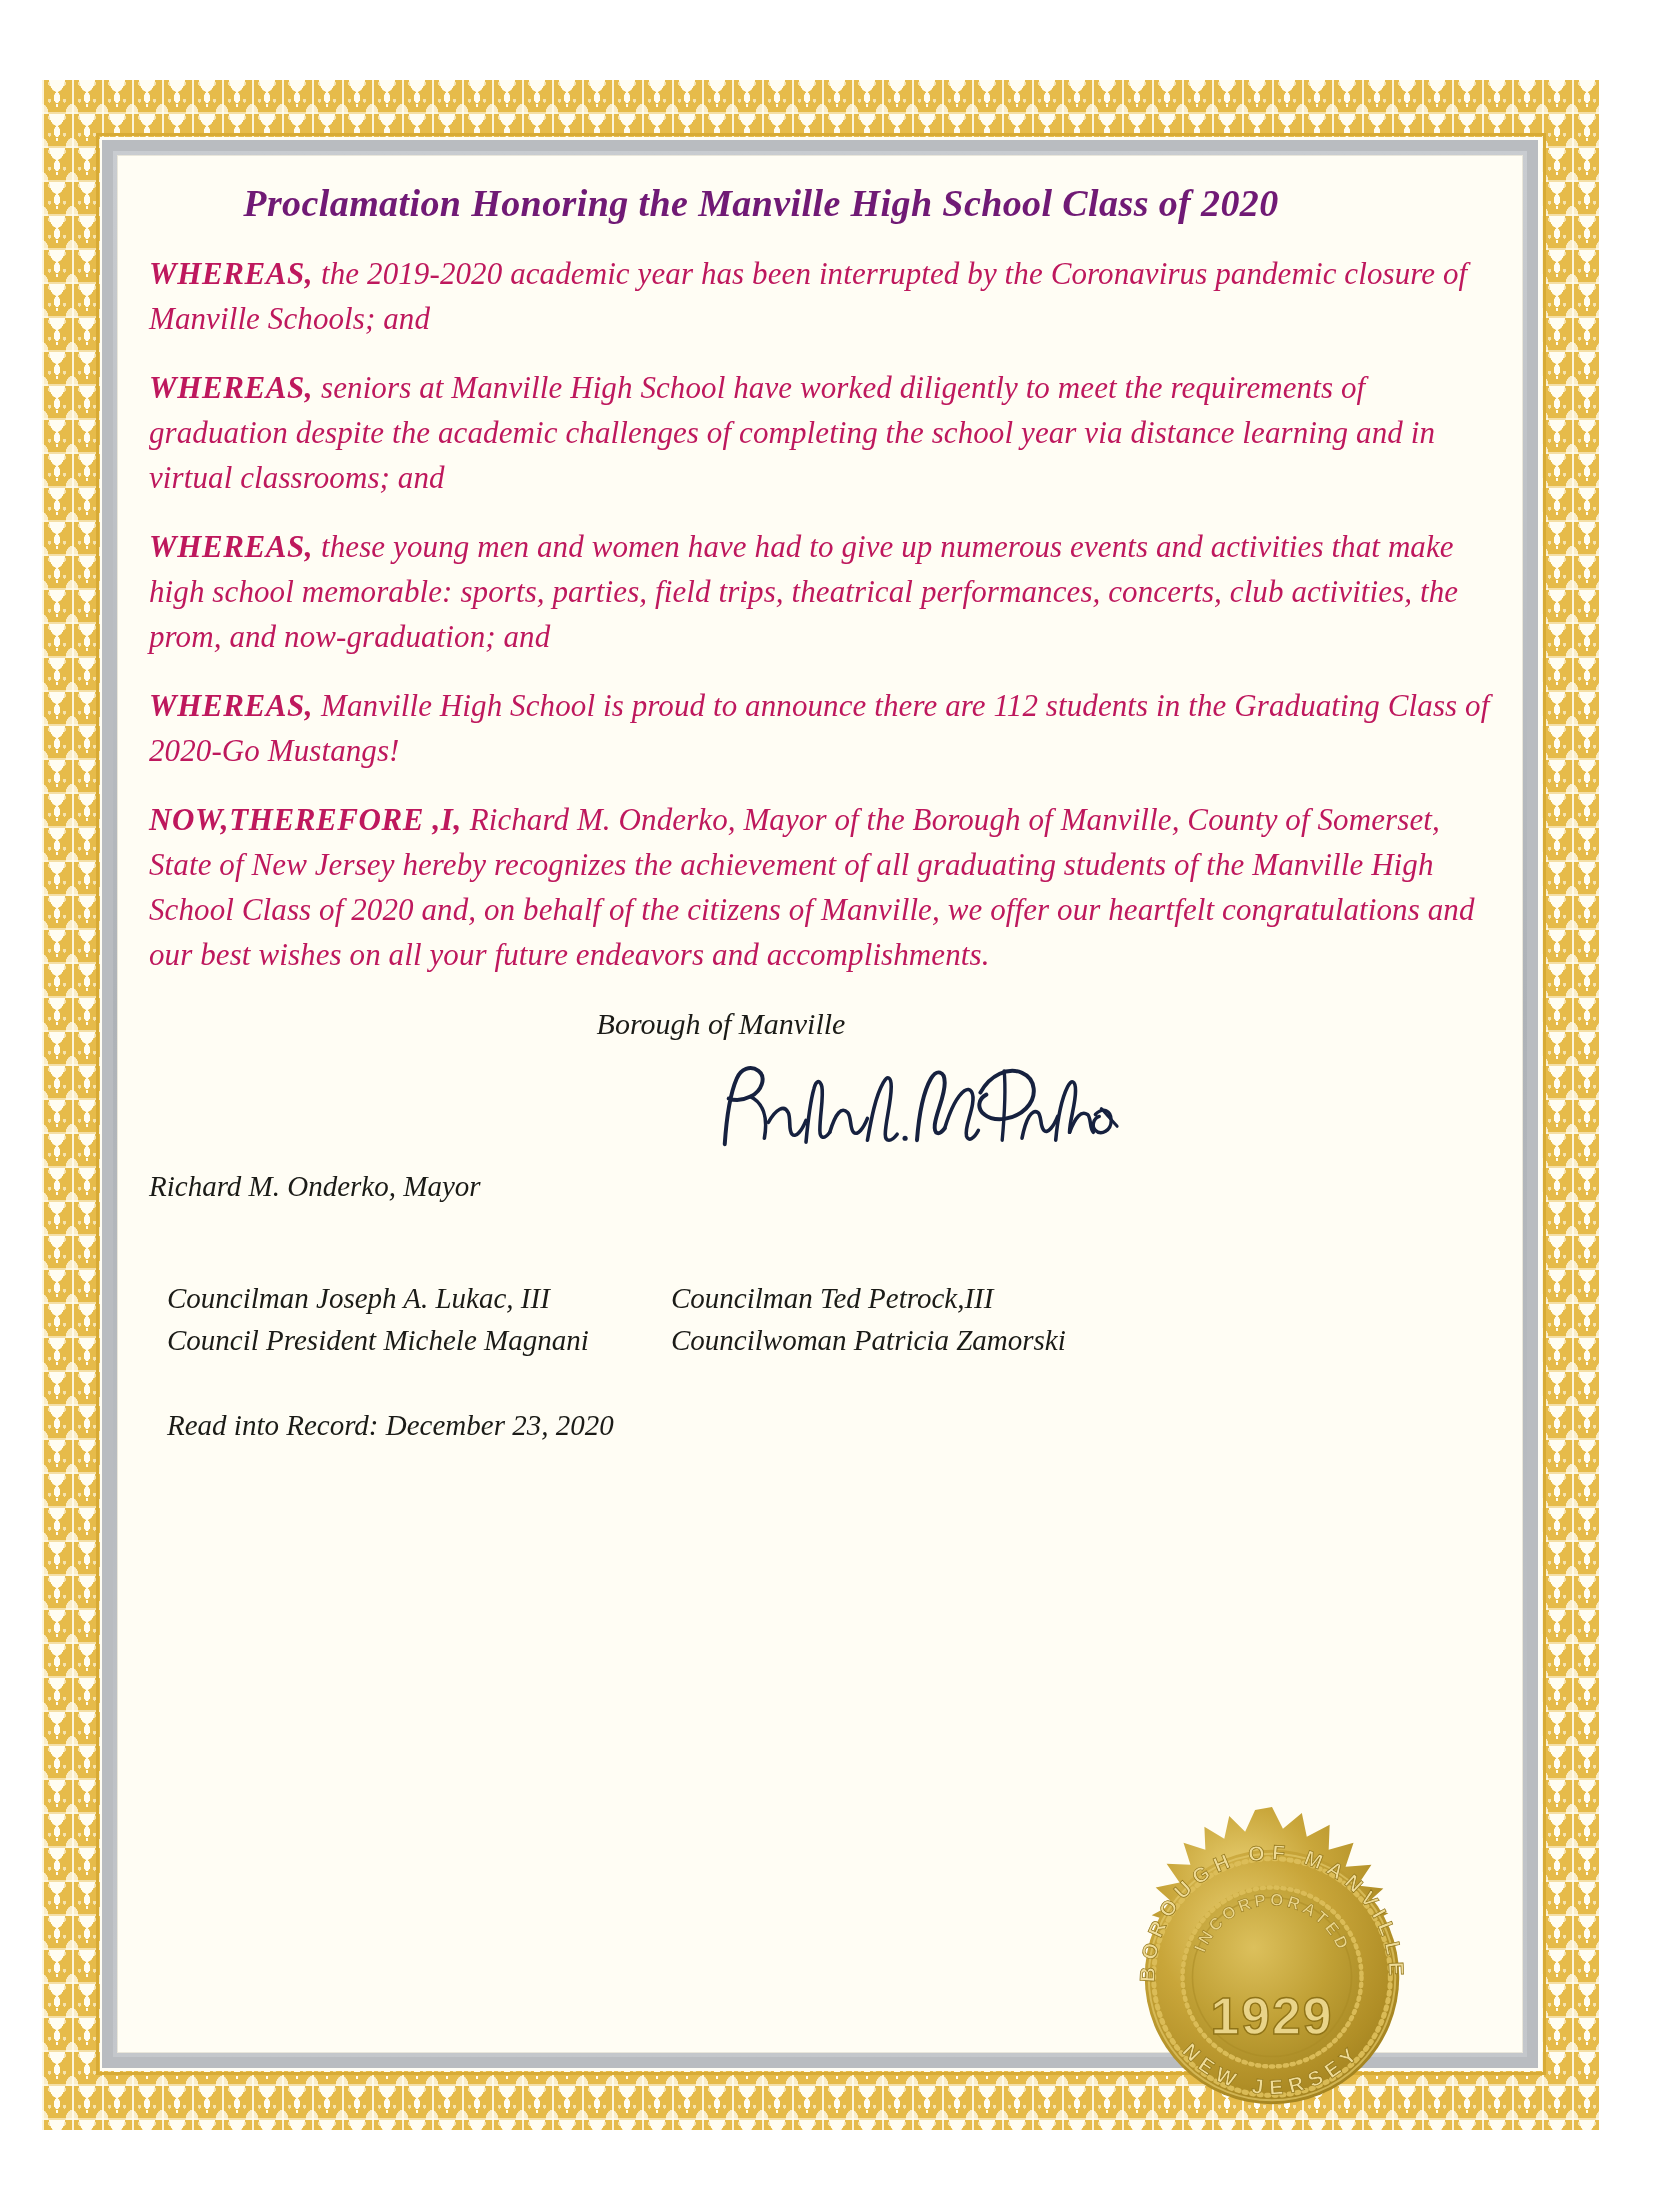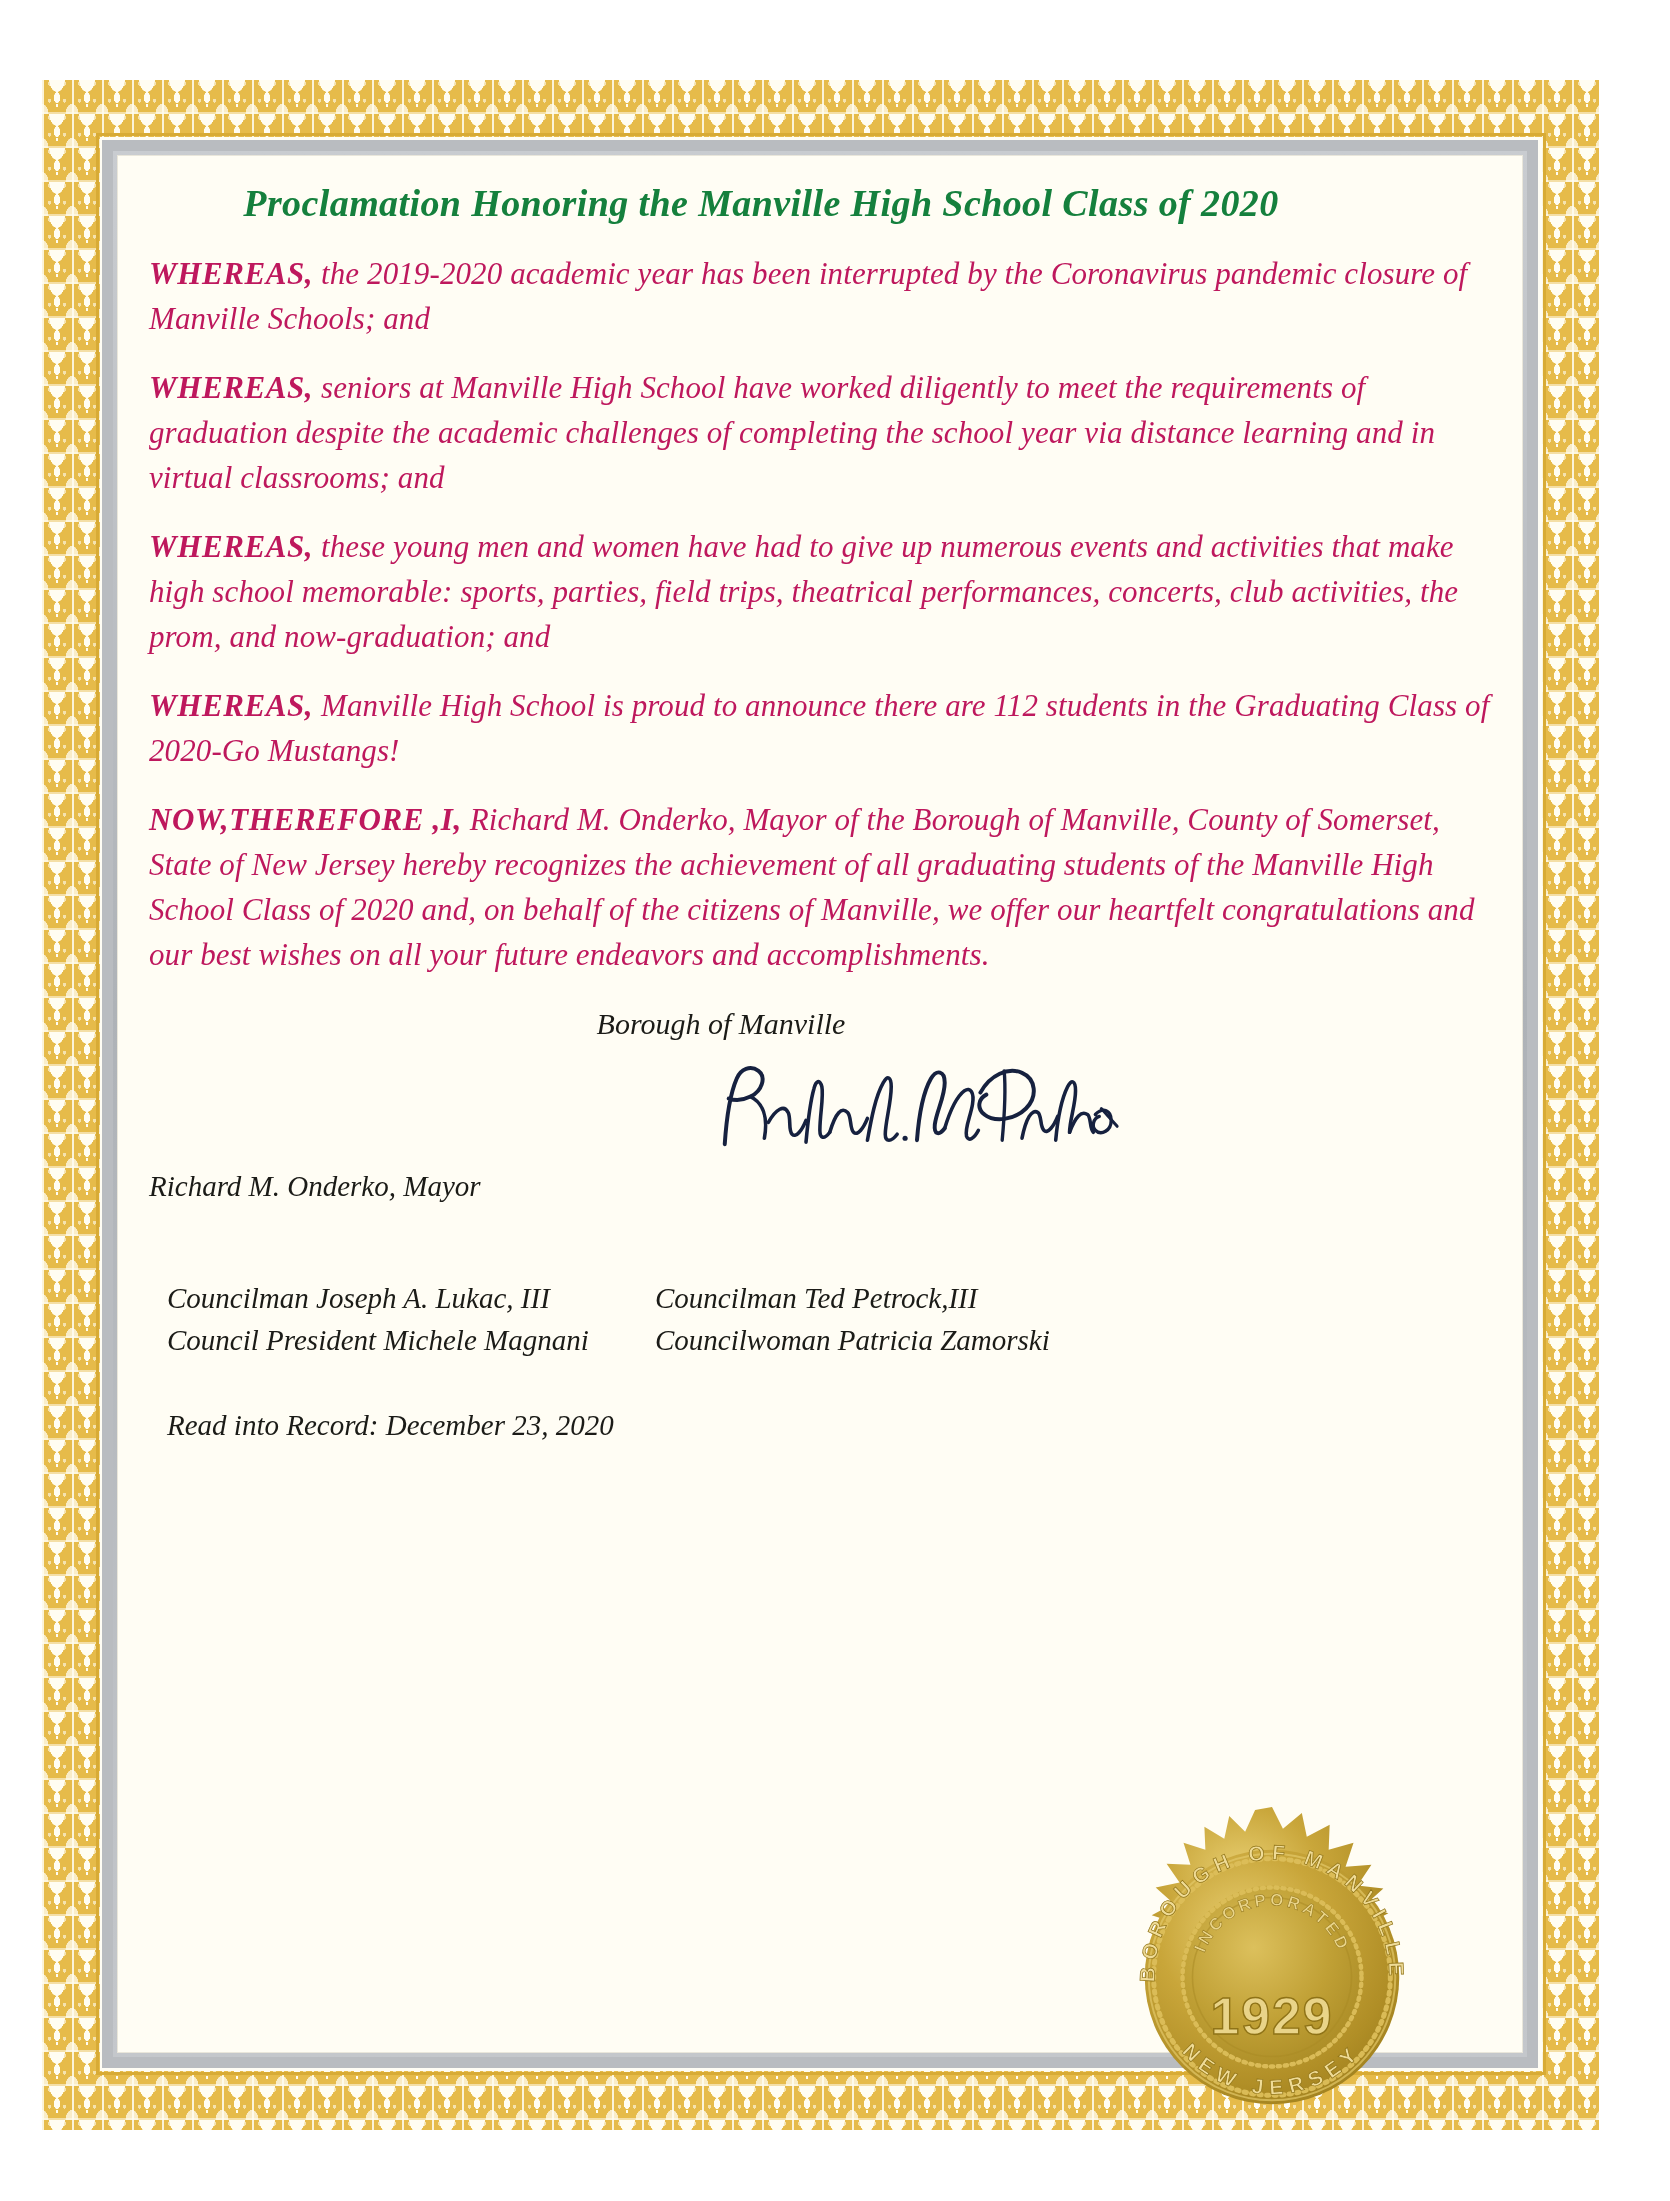--- a/index.html
+++ b/index.html
@@ -112,21 +112,21 @@
 
   .title {
     font-family: "Liberation Serif", serif;
     font-style: italic;
     font-weight: 700;
     font-size: 38px;
     letter-spacing: 0.4px;
     text-align: center;
     width: 1224px;
     margin: 0 0 26px 0;
-    color: #15803d;
+    color: #701a75;
   }
 
   .para {
     font-family: "Liberation Serif", serif;
     font-style: italic;
     font-size: 31px;
     line-height: 45px;
     margin: 0 0 24px 0;
     color: #be185d;
     width: 1353px;
@@ -180,21 +180,21 @@
     width: 1353px;
   }
   .council-col {
     font-family: "Liberation Serif", serif;
     font-style: italic;
     font-size: 29px;
     line-height: 42px;
     color: #1b1b17;
   }
   #council-col-left { width: 488px; margin-left: 18px; }
-  #council-col-right { width: 517px; margin-left: 0px; }
+  #council-col-right { width: 517px; margin-left: 16px; }
 
   #read-into-record {
     font-family: "Liberation Serif", serif;
     font-style: italic;
     font-size: 29px;
     margin-top: 48px;
     margin-left: 18px;
     color: #1b1b17;
   }
 

